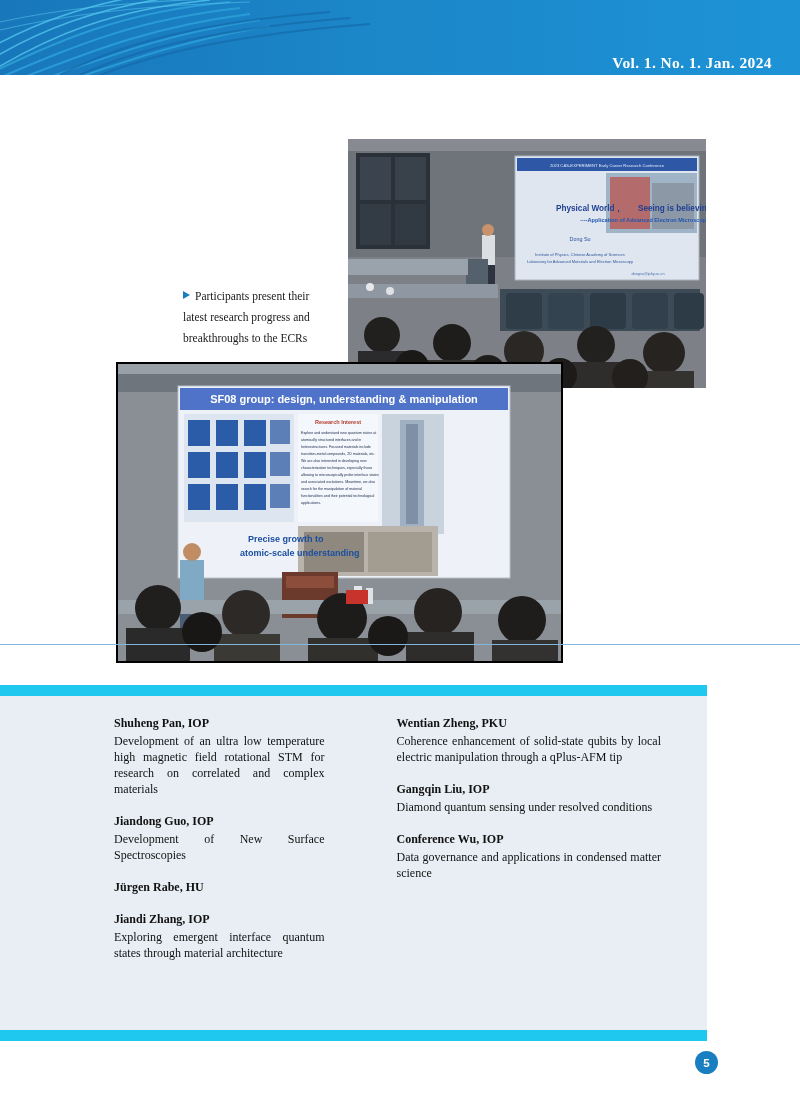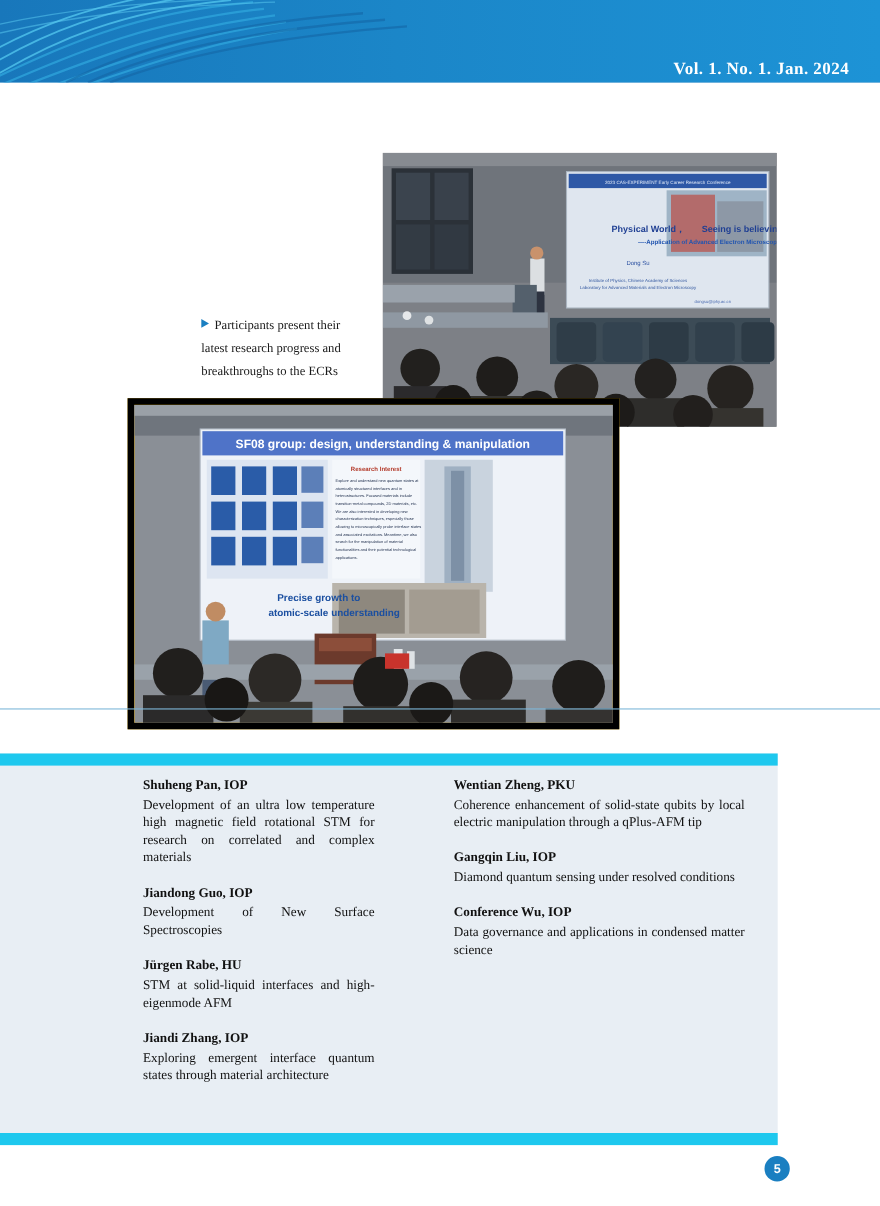--- a/index.html
+++ b/index.html
@@ -50,22 +50,22 @@
     overflow: hidden;
     background: #6d7076;
   }
   .photo-bottom {
     position: absolute;
     left: 116px;
     top: 362px;
     width: 447px;
     height: 301px;
     overflow: hidden;
-    background: #eab308;
-    border: 6px solid #000000;
+    background: #86efac;
+    border: 2px solid #000000;
     box-sizing: border-box;
   }
 
   
   .caption {
     position: absolute;
     left: 183px;
     top: 286px;
     width: 150px;
     font-size: 11.5px;
@@ -109,24 +109,23 @@
     background: #1ec8ee;
   }
   .talks-panel .bar-bottom {
     position: absolute;
     left: 0; bottom: 0;
     width: 707px; height: 11px;
     background: #1ec8ee;
   }
   .talks-cols {
     position: absolute;
-    left: 0; top: 1px;
+    left: 0; top: 11px;
     width: 685px;
     display: flex;
-    margin-left: 16px;
   }
   .talks-col {
     width: 50%;
     box-sizing: border-box;
   }
   .talks-col.left { padding: 19px 18px 0 114px; }
   .talks-col.right { padding: 19px 24px 0 54px; }
   .talk {
     margin-bottom: 16px;
   }
@@ -368,21 +367,20 @@
       <div class="talk">
         <div class="talk-speaker">Shuheng Pan, IOP</div>
         <div class="talk-title">Development of an ultra low temperature high magnetic field rotational STM for research on correlated and complex materials</div>
       </div>
       <div class="talk">
         <div class="talk-speaker">Jiandong Guo, IOP</div>
         <div class="talk-title">Development of New Surface Spectroscopies</div>
       </div>
       <div class="talk">
         <div class="talk-speaker">Jürgen Rabe, HU</div>
-        <div class="talk-title">STM at solid-liquid interfaces and high-eigenmode AFM</div>
       </div>
       <div class="talk">
         <div class="talk-speaker">Jiandi Zhang, IOP</div>
         <div class="talk-title">Exploring emergent interface quantum states through material architecture</div>
       </div>
     </div>
 
     <div class="talks-col right">
       <div class="talk">
         <div class="talk-speaker">Wentian Zheng, PKU</div>

